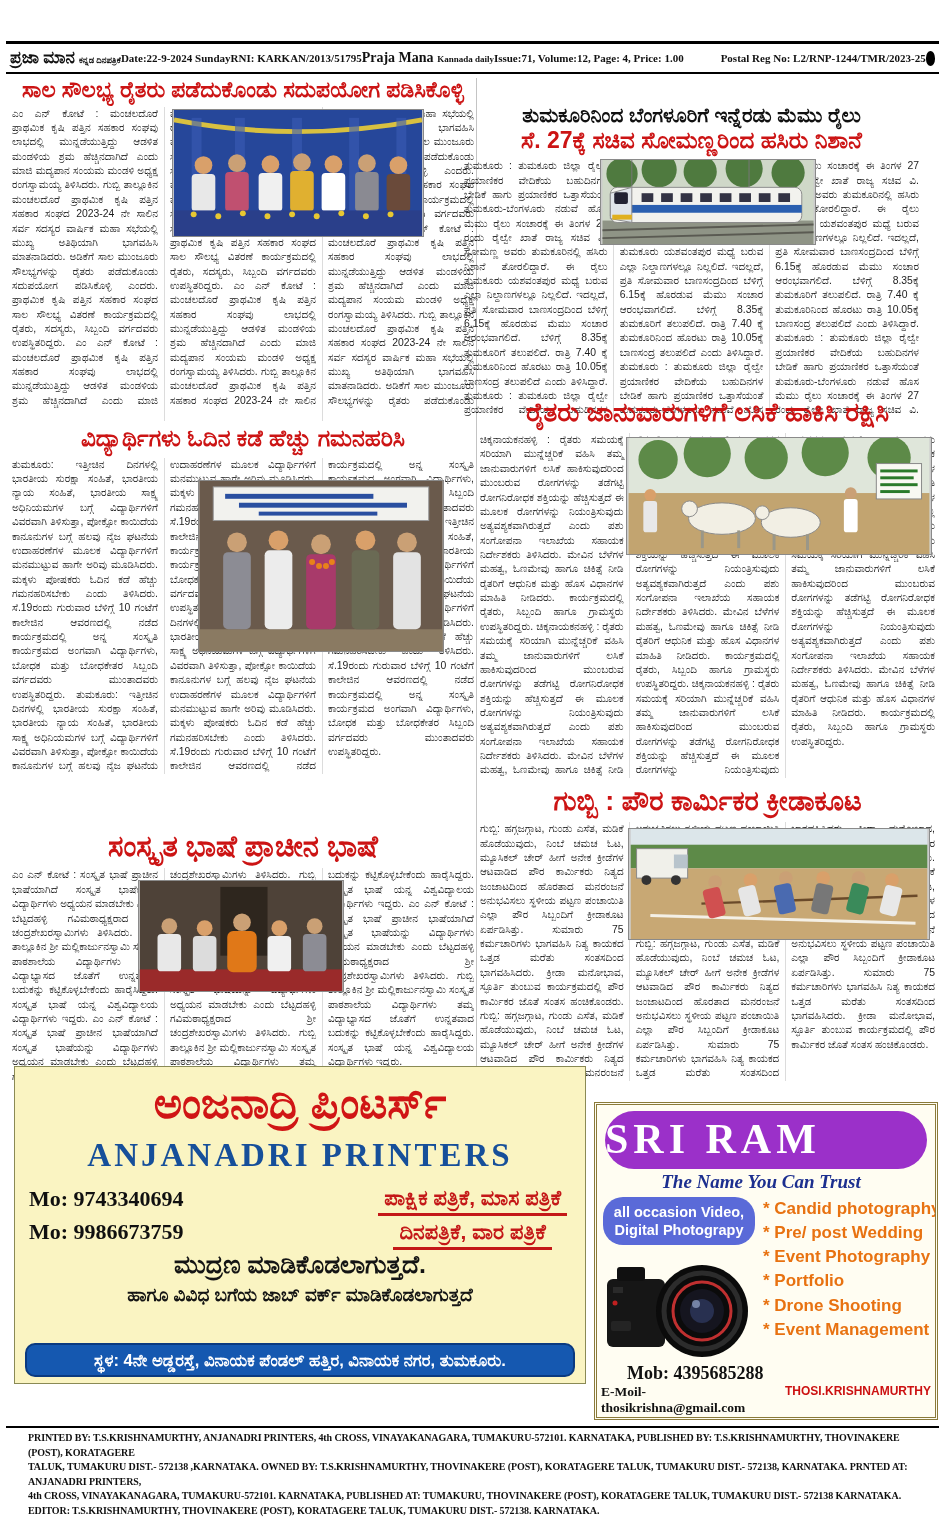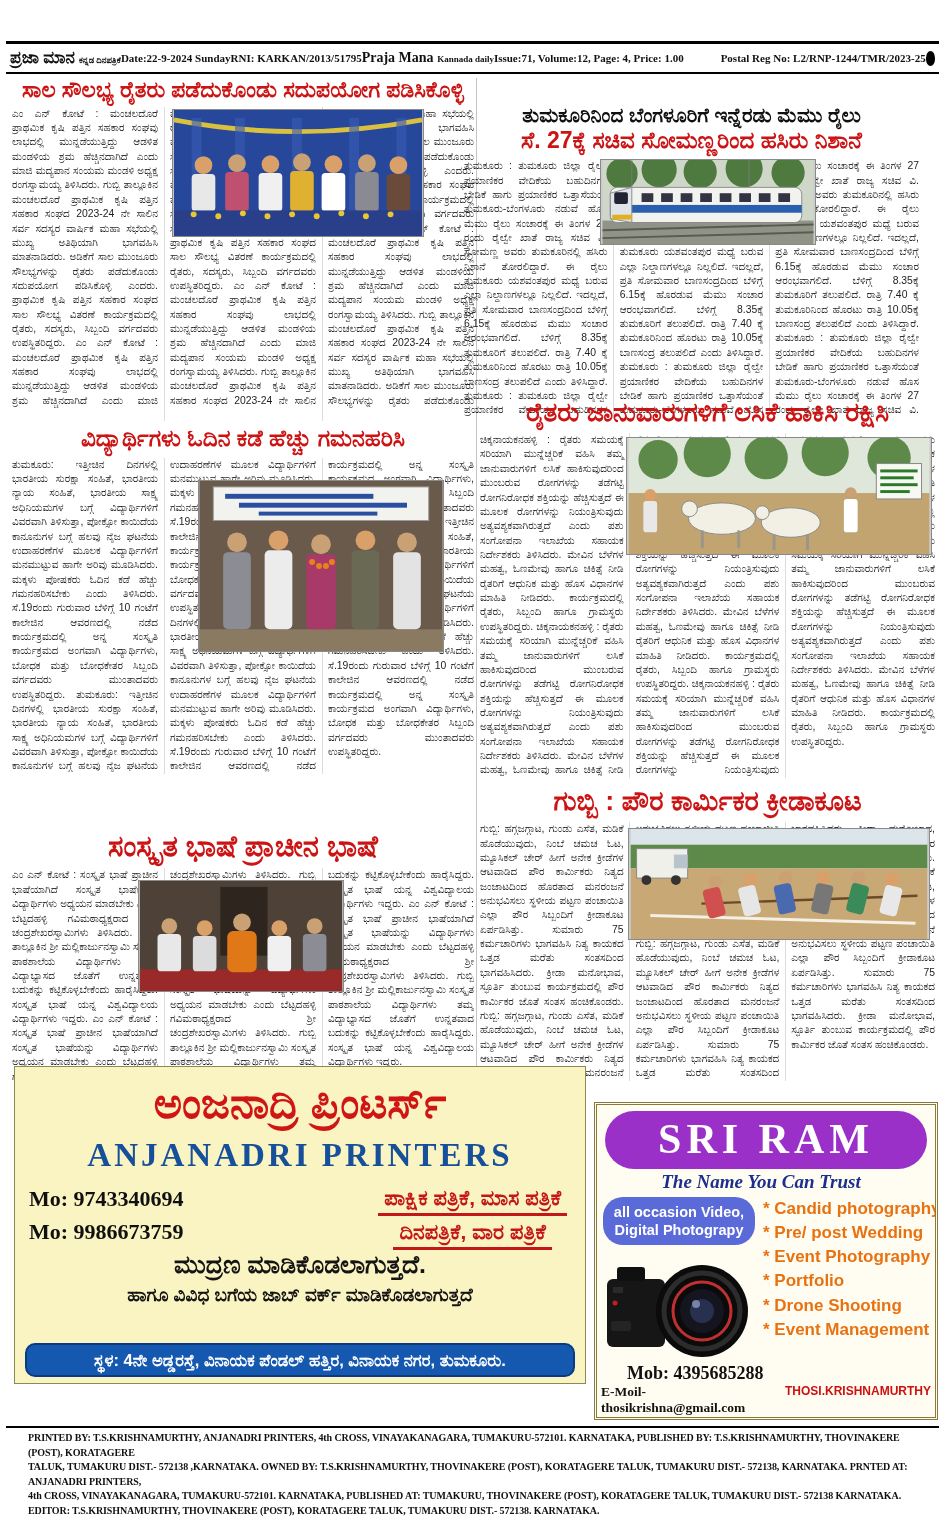--- a/index.html
+++ b/index.html
@@ -93,21 +93,21 @@
     color:#fff; font-weight:bold; font-size:16.5px; line-height:30px; text-align:center;
   }
 
   
   #ad-sriram {
     left:594px; top:1102px; width:344px; height:318px;
     background:#fffdf2; border:3px double #8a7a3a; overflow:hidden;
   }
   .sr-banner {
     margin:6px auto 0; width:322px; height:58px; background:#9b30c9;
-    border-radius:30px; color:#fff; text-align:center;
+    border-radius:30px; color:#fff; 
     font-family:"Liberation Serif",serif; font-weight:bold; font-size:42px;
     letter-spacing:5px; line-height:56px;
   }
   .sr-tagline { text-align:center; padding-right:10px; margin-top:2px;
     font-family:"Liberation Serif",serif; font-style:italic; font-weight:bold;
     font-size:19px; color:#1c2f8f; }
   .sr-mainrow { display:flex; padding:4px 6px 0; }
   .sr-leftcol { width:152px; flex:none; }
   .sr-badge {
     background:#5a6ad8; border-radius:20px; color:#fff; font-weight:bold;

